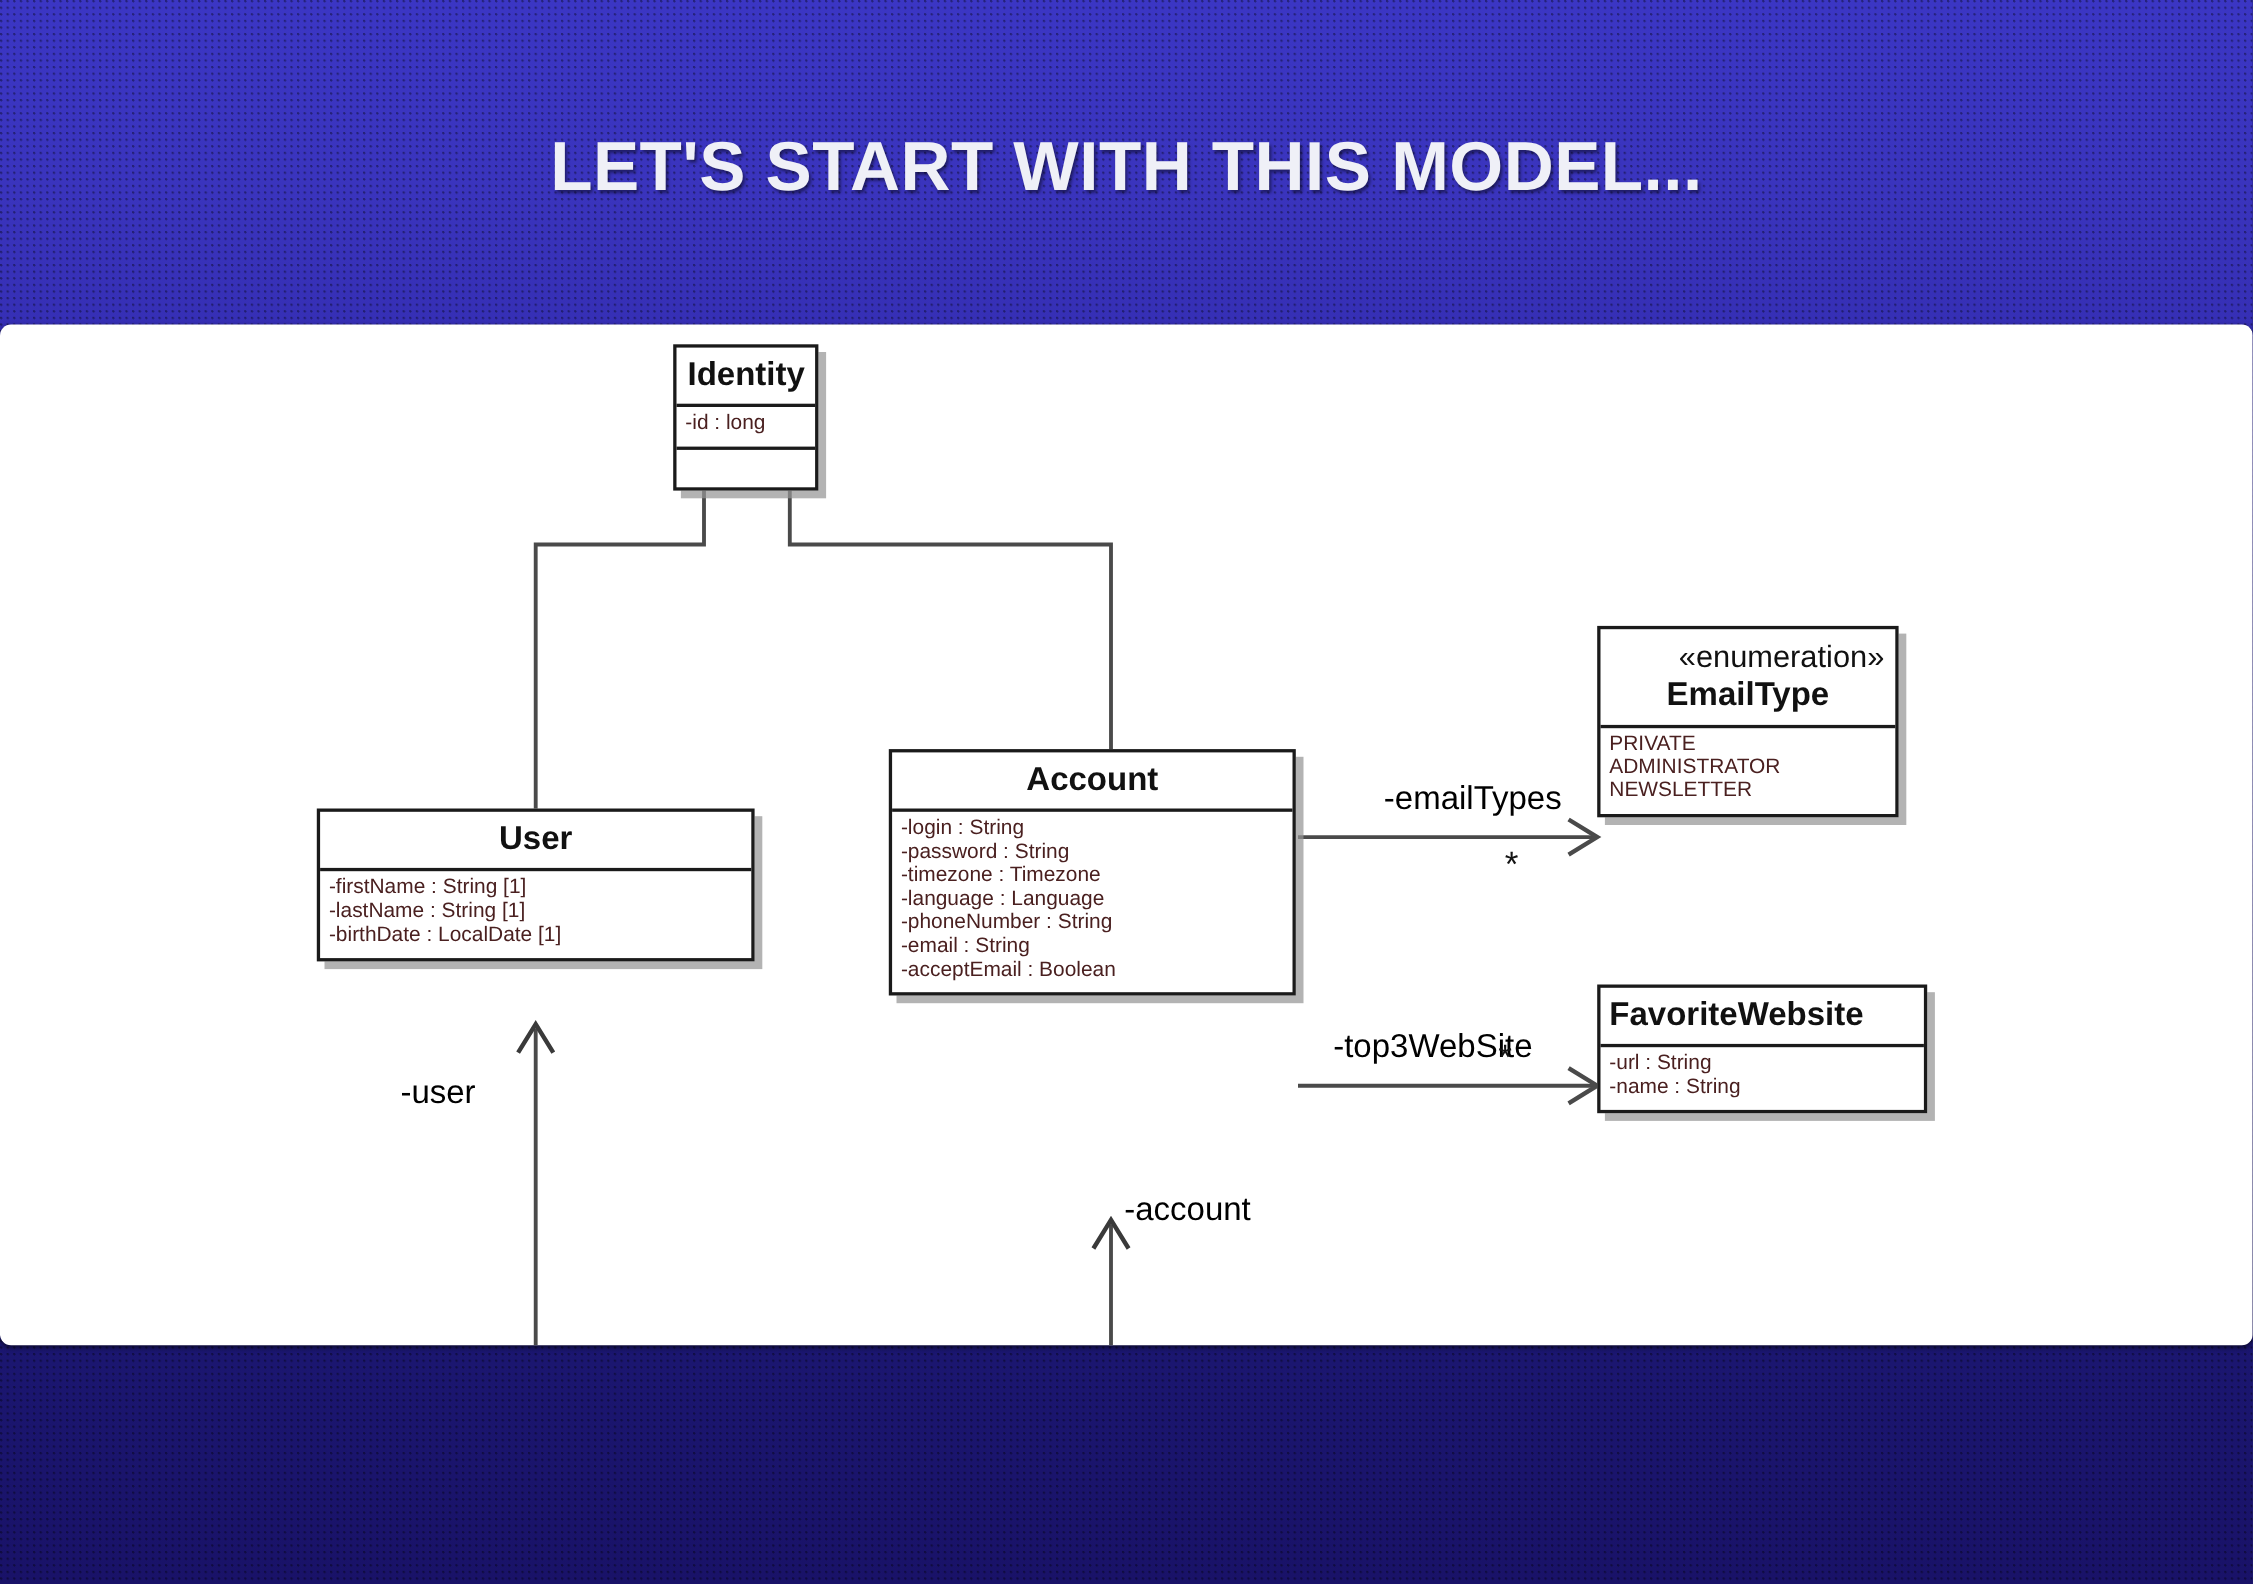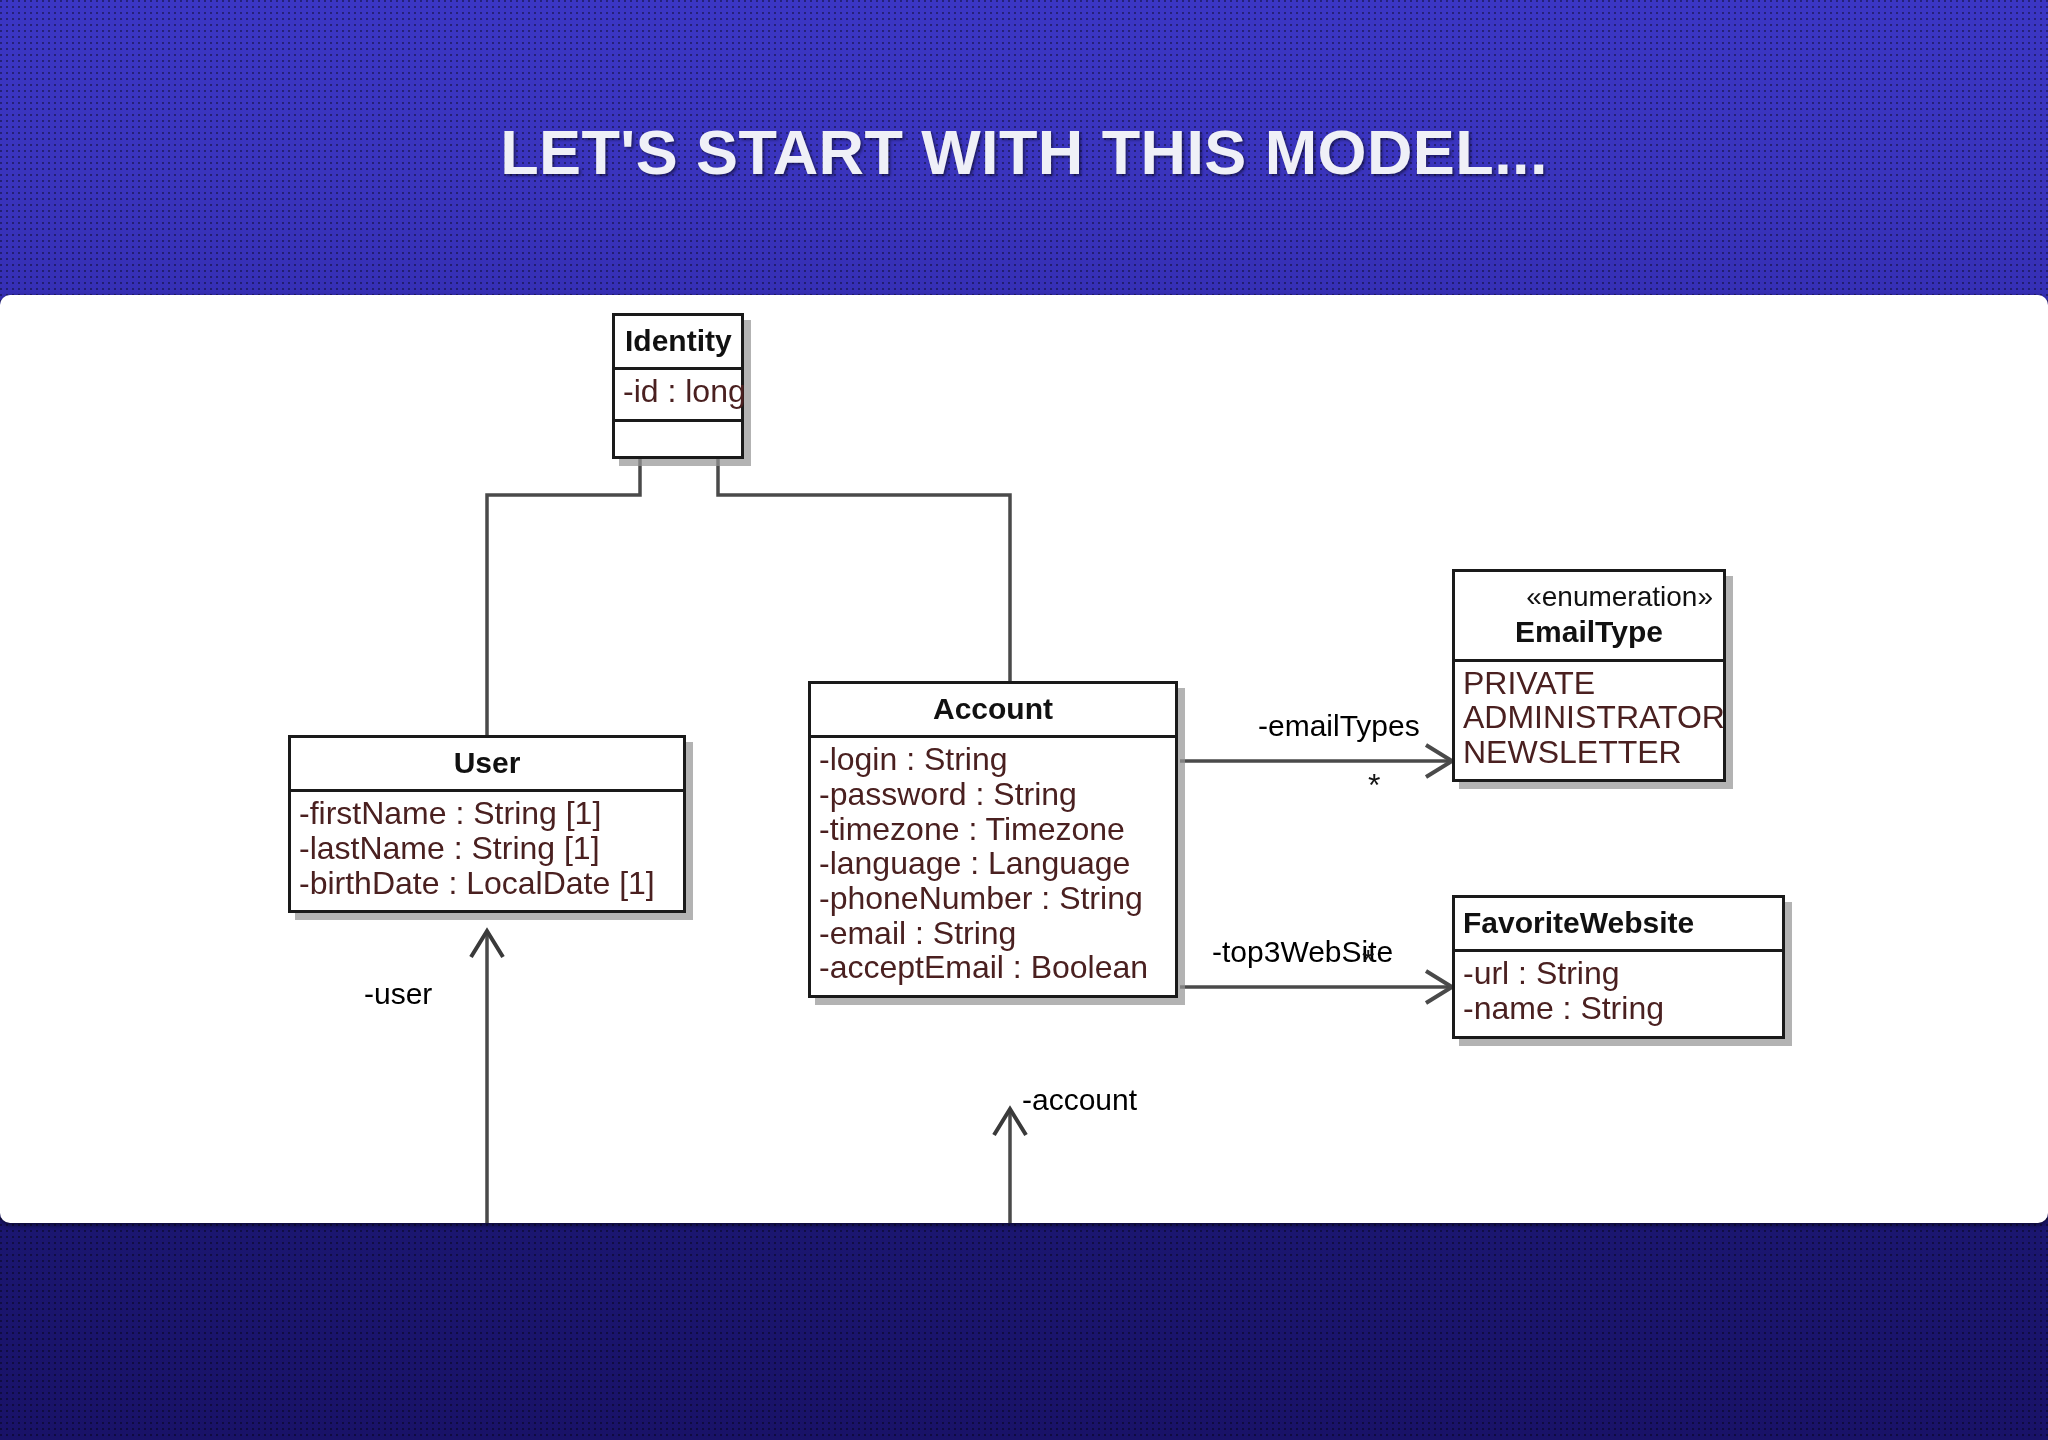--- a/index.html
+++ b/index.html
@@ -97,21 +97,21 @@
   .uml .stereo + .cname {
     display: block;
     margin-top: 3px;
   }
   .uml .sep {
     border-top: 3px solid #1a1a1a;
   }
   .uml .attrs {
     padding: 4px 0 10px 8px;
     color: #4a2020;
-    font-size: 32px;
+    font-size: 19px;
     line-height: 1.02;
   }
   .uml .attrs div {
     white-space: nowrap;
     padding: 1px 0;
   }
   .uml .empty {
     height: 34px;
   }
 
@@ -210,21 +210,21 @@
           <span class="stereo">«enumeration»</span>
           <span class="cname">EmailType</span>
         </div>
         <div class="sep attrs">
           <div>PRIVATE</div>
           <div>ADMINISTRATOR</div>
           <div>NEWSLETTER</div>
         </div>
       </div>
 
-      <div class="uml" style="left:1452px; top:600px; width:333px;">
+      <div class="uml" style="left:1452px; top:600px; width:300px;">
         <div class="hdr left">FavoriteWebsite</div>
         <div class="sep attrs">
           <div>-url : String</div>
           <div>-name : String</div>
         </div>
       </div>
 
       <div class="edge-label" style="left:1258px; top:414px;">-emailTypes</div>
       <div class="mult" style="left:1368px; top:472px;">*</div>
 

